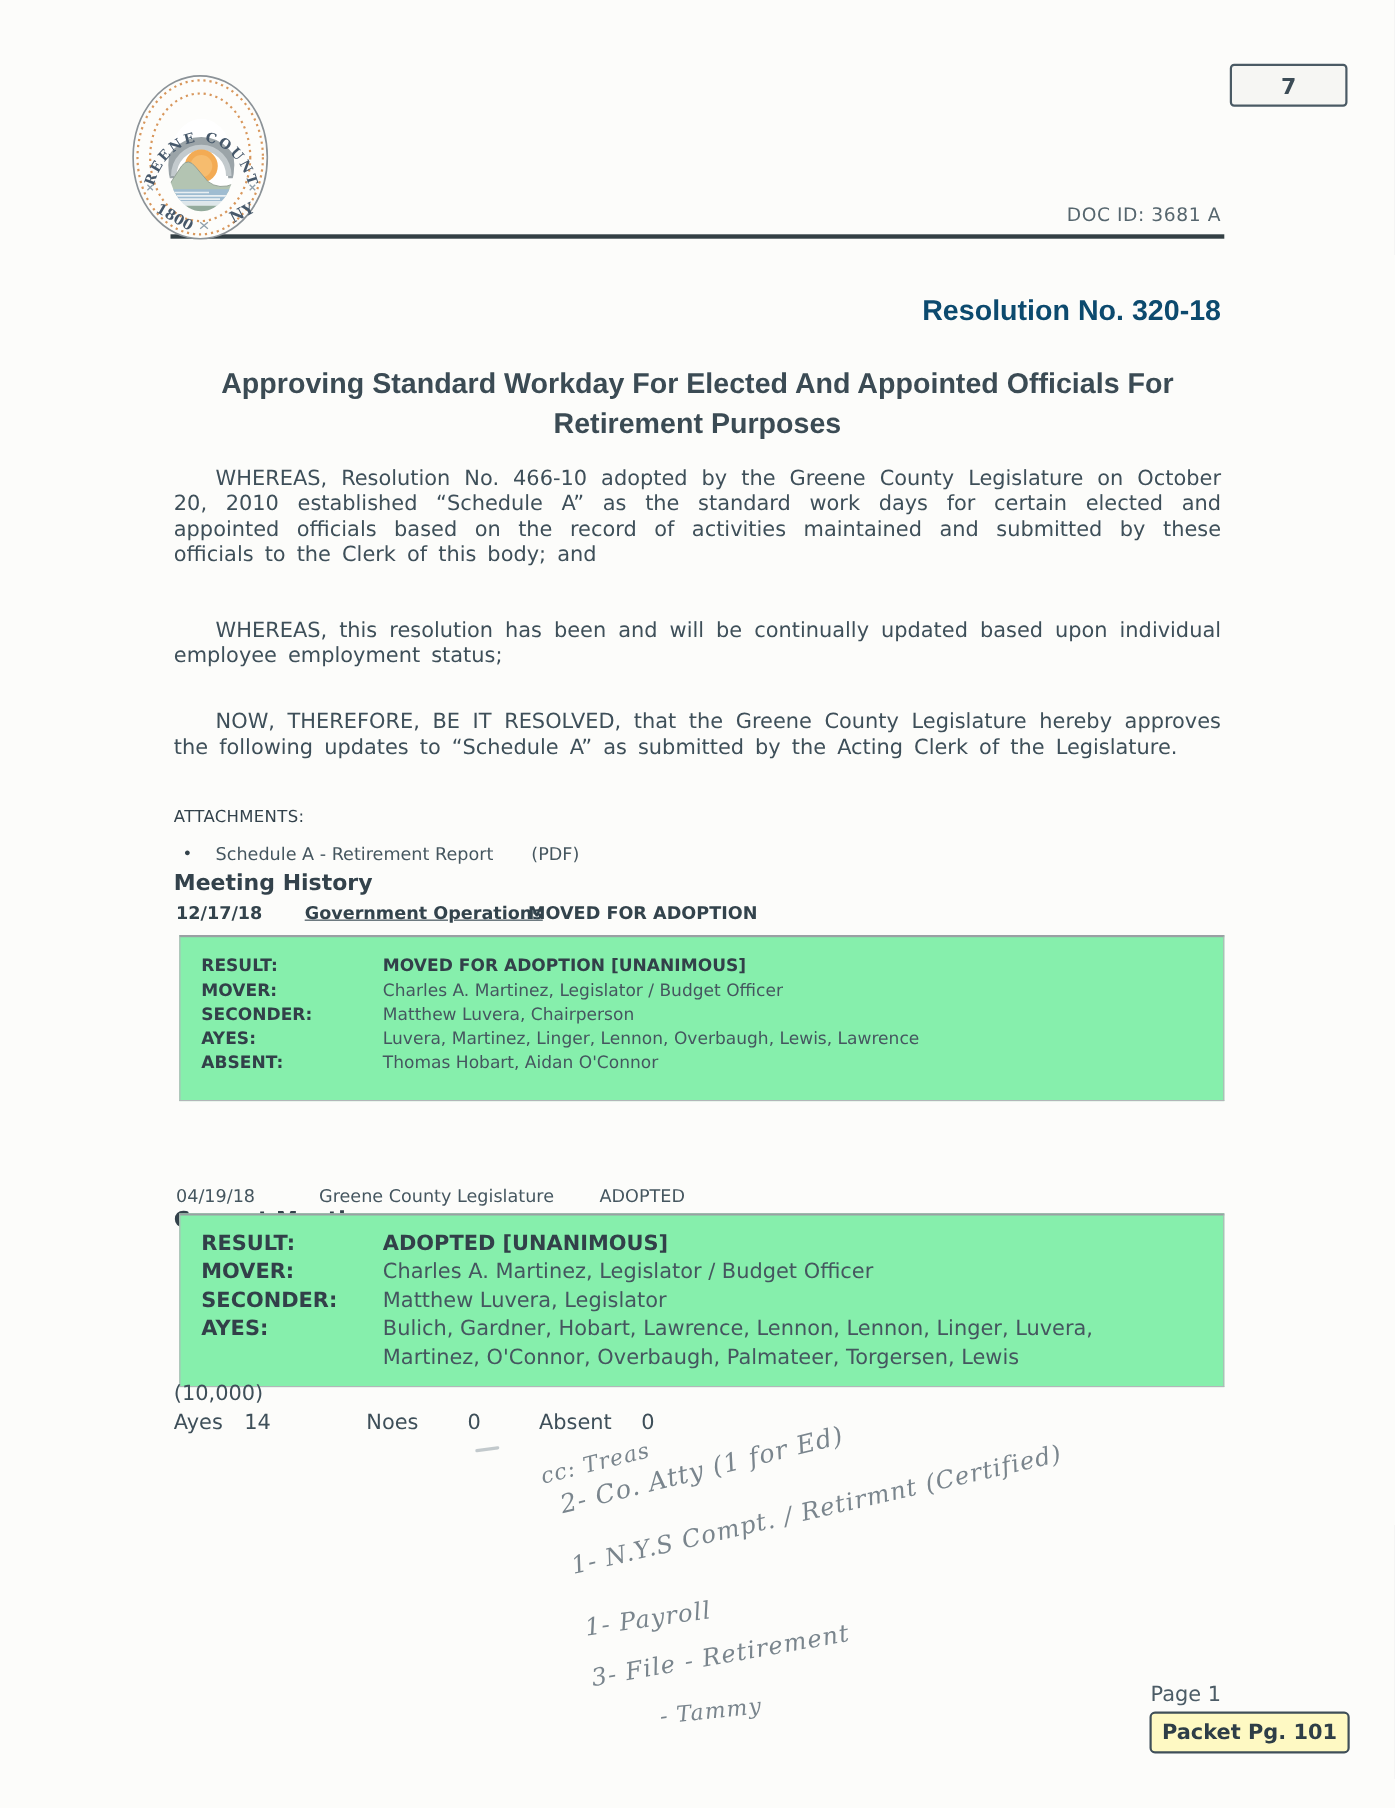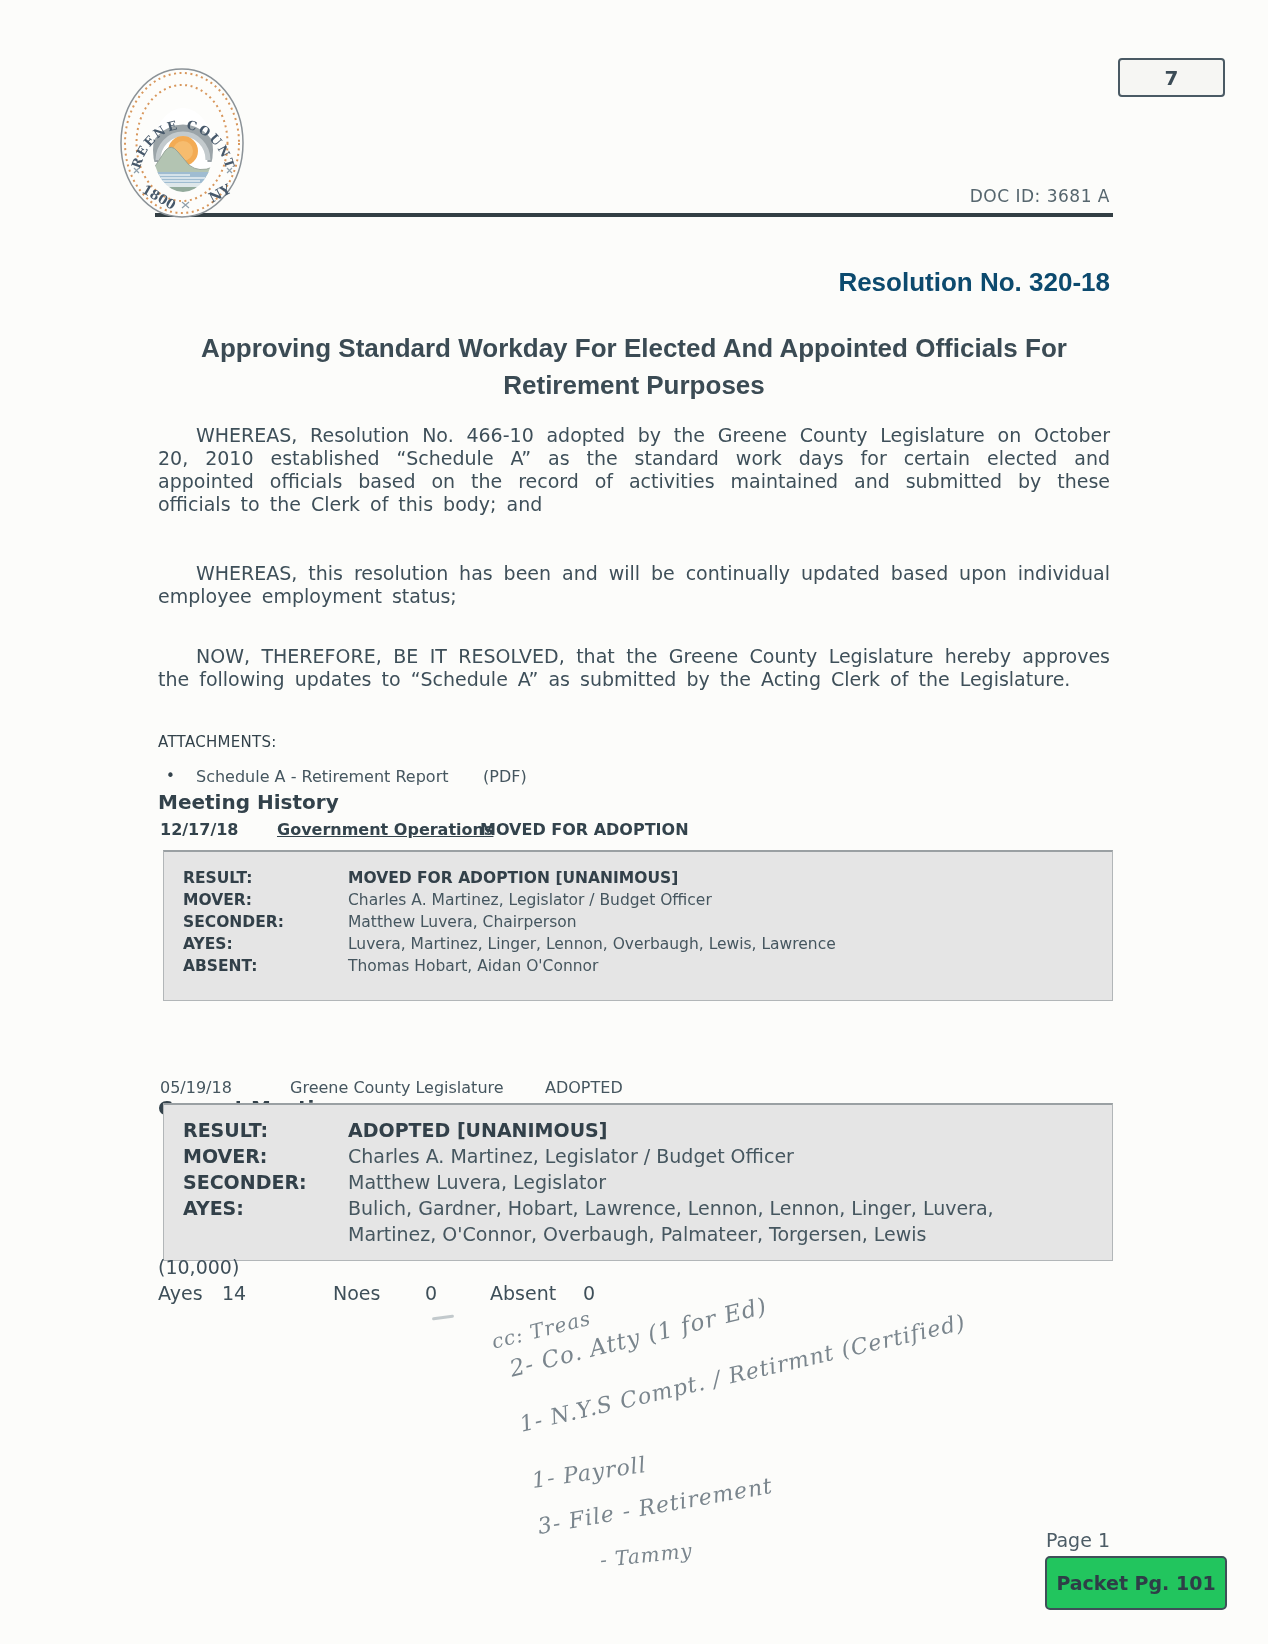--- a/index.html
+++ b/index.html
@@ -67,21 +67,21 @@
   .daterow-1{top:820px;font-weight:bold;color:#33434c;}
   .daterow-2{top:1078px;color:#45565f;}
   .dr-date{position:absolute;left:2px;}
   .dr-mid1{position:absolute;left:119px;text-decoration:underline;}
   .dr-end1{position:absolute;left:322px;}
   .dr-mid2{position:absolute;left:132px;}
   .dr-end2{position:absolute;left:387px;}
   
   .resbox{
     position:absolute;left:163px;width:950px;box-sizing:border-box;
-    background:#e5e5e5;
+    background:#86efac;
     border:1px solid #b2b6b8;border-top:2px solid #9aa0a3;
   }
   .resbox .row{display:flex;align-items:flex-start;}
   .resbox .lbl{flex:0 0 165px;font-weight:bold;color:#324049;}
   .resbox .val{color:#45565f;}
   .resbox .row:first-child .val{font-weight:bold;color:#324049;}
   .resbox-1{top:850px;padding:15px 20px 23px 19px;font-size:15.5px;line-height:22px;}
   .resbox-2{top:1103px;padding:12px 20px 13px 19px;font-size:19px;line-height:26px;}
   .resbox-2 .val{max-width:672px;}
   
@@ -104,22 +104,22 @@
   .hw-dash{
     position:absolute;left:432px;top:1316px;width:22px;height:3px;
     background:#aab3b8;transform:rotate(-8deg);border-radius:2px;opacity:.7;
   }
   
   .page-label{
     position:absolute;top:1529px;right:158px;
     font-size:19px;color:#4c5c66;
   }
   .packet-box{
-    position:absolute;left:1045px;top:1556px;width:182px;height:54px;
-    border:2px solid #3f4f58;border-radius:5px;background:#22c55e;
+    position:absolute;left:1045px;top:1556px;width:182px;height:38px;
+    border:2px solid #3f4f58;border-radius:5px;background:#fef9c3;
     display:flex;align-items:center;justify-content:center;
     font-size:19px;font-weight:bold;color:#2e3e47;box-sizing:border-box;
   }
 </style>
 </head>
 <body>
 
 <div class="page">
 
   <div class="header-rule"></div>
@@ -207,21 +207,21 @@
       <span class="val">Luvera, Martinez, Linger, Lennon, Overbaugh, Lewis, Lawrence</span>
     </div>
     <div class="row">
       <span class="lbl">ABSENT:</span>
       <span class="val">Thomas Hobart, Aidan O'Connor</span>
     </div>
   </div>
 
   <h3 class="sec-heading cm-heading">Current Meeting</h3>
   <div class="daterow daterow-2">
-    <span class="dr-date">05/19/18</span>
+    <span class="dr-date">04/19/18</span>
     <span class="dr-mid2">Greene County Legislature</span>
     <span class="dr-end2">ADOPTED</span>
   </div>
   <div class="resbox resbox-2">
     <div class="row">
       <span class="lbl">RESULT:</span>
       <span class="val">ADOPTED [UNANIMOUS]</span>
     </div>
     <div class="row">
       <span class="lbl">MOVER:</span>

